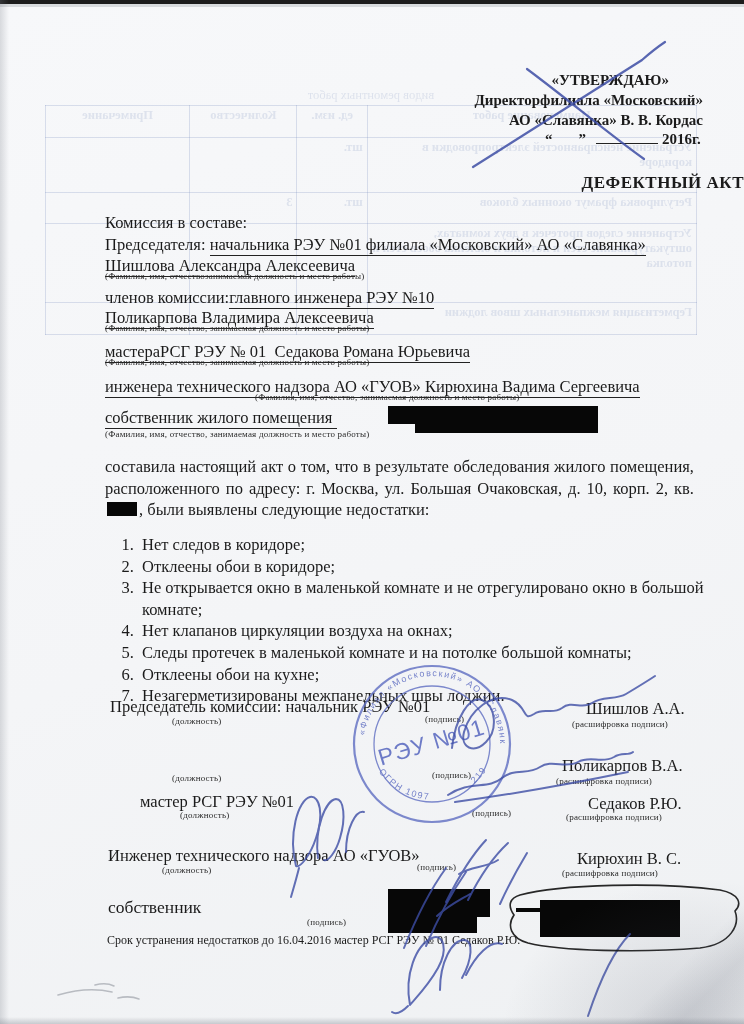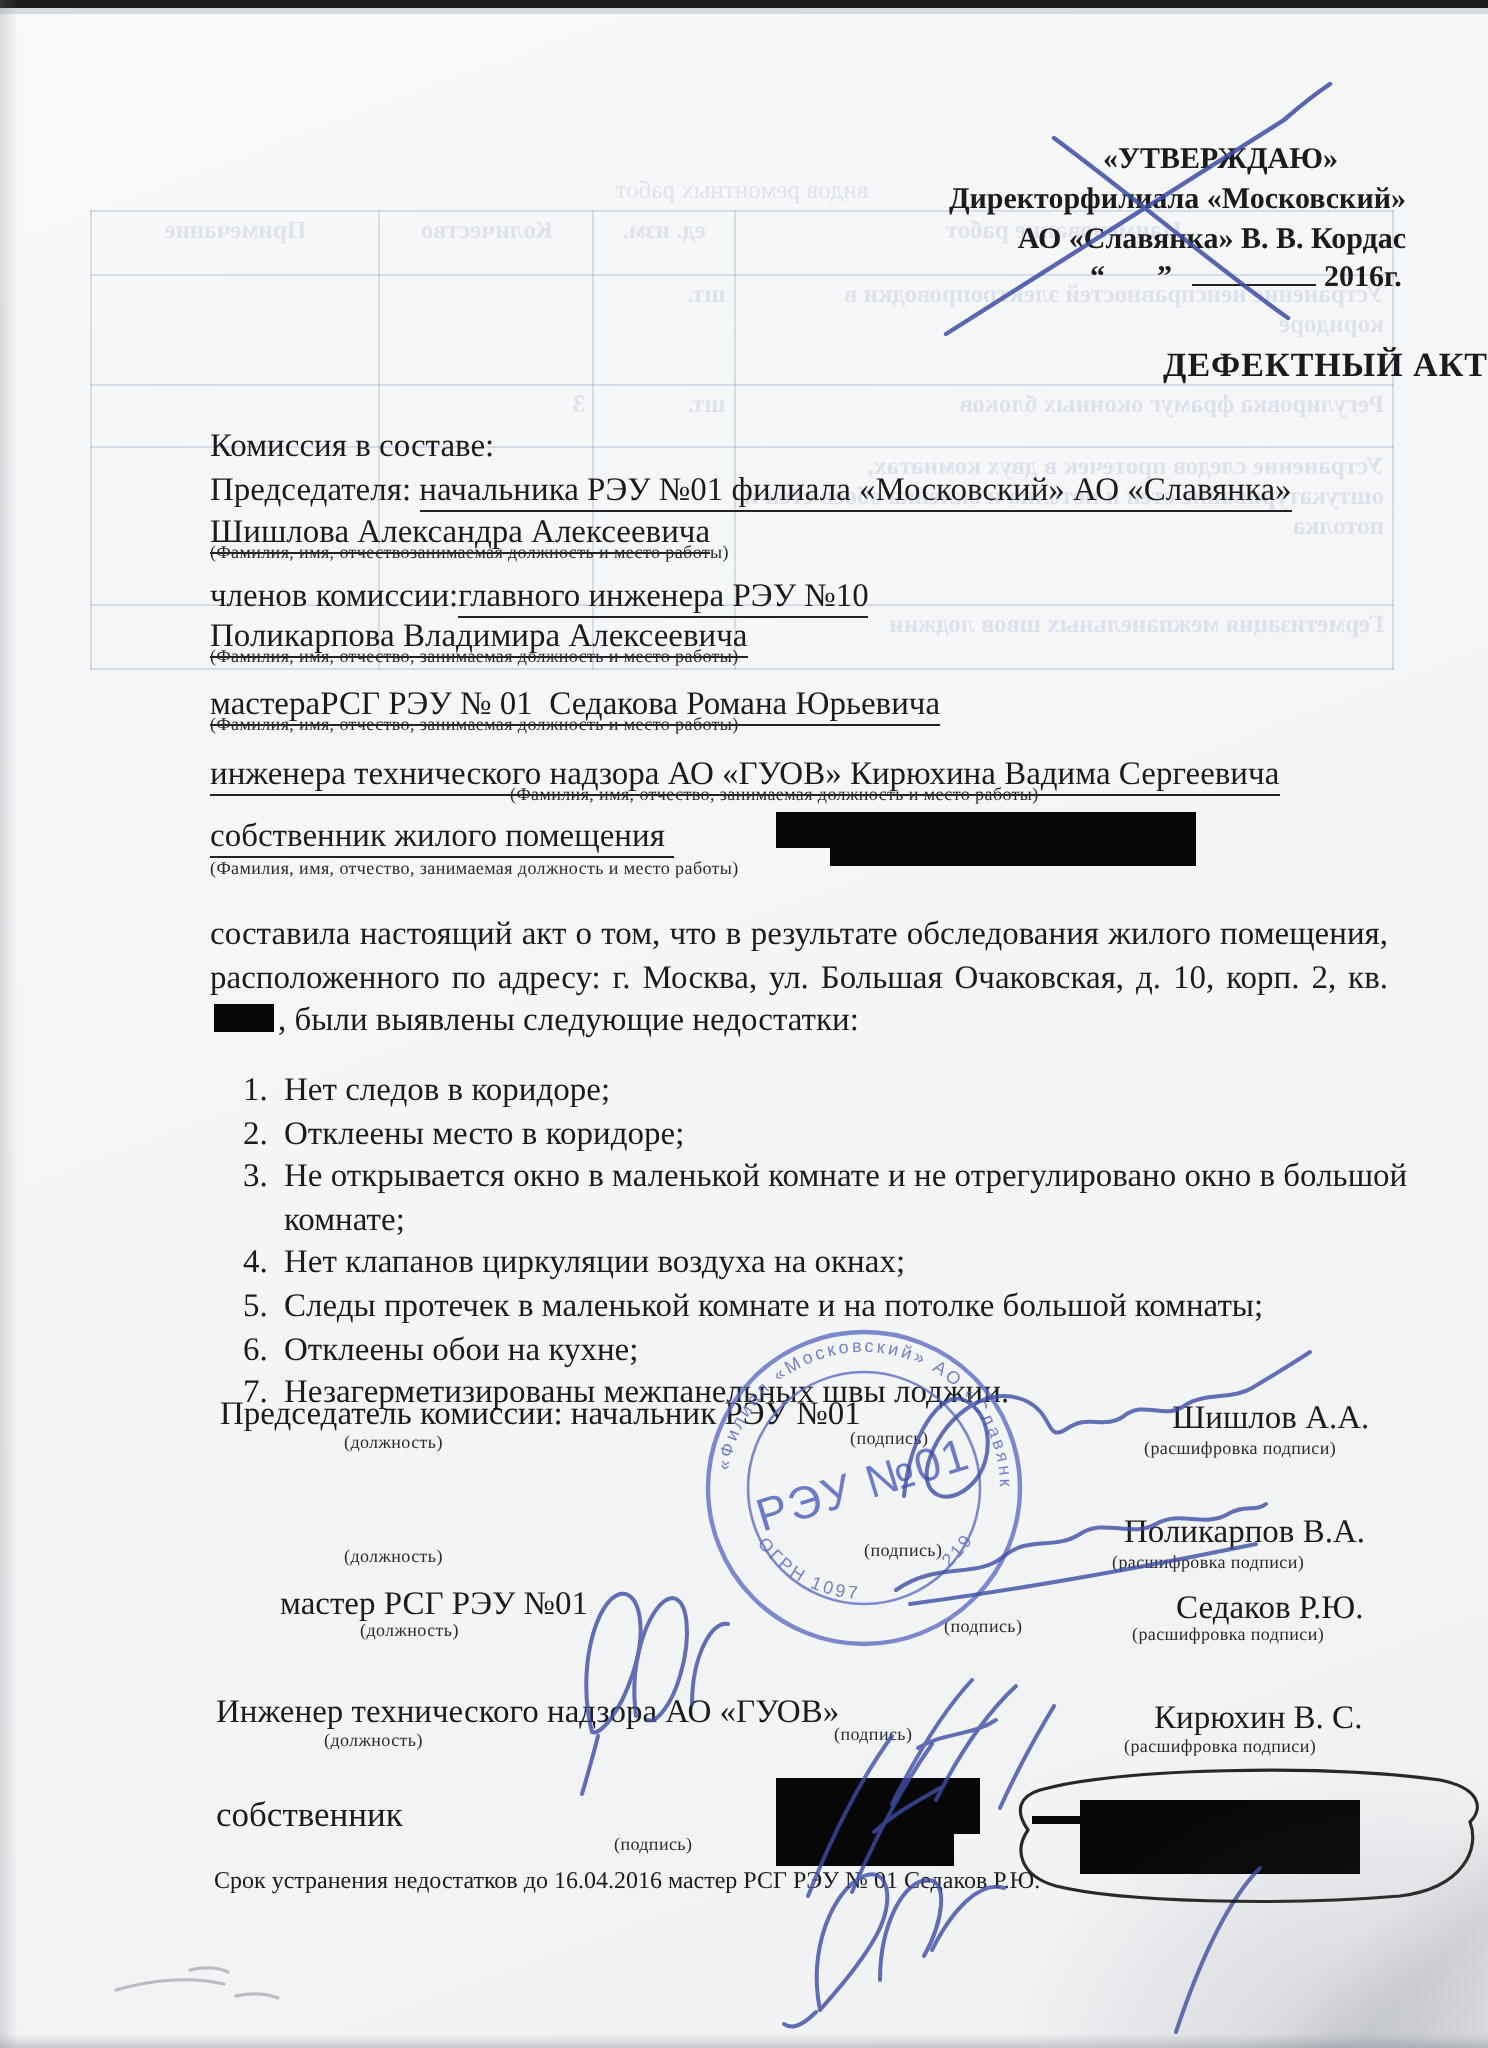--- a/index.html
+++ b/index.html
@@ -120,21 +120,21 @@
   <div class="abs body-text" style="left:105px;top:377px;"><span class="u">инженера технического надзора АО «ГУОВ» Кирюхина Вадима Сергеевича</span></div>
   <div class="abs cap" style="left:255px;top:392px;">(Фамилия, имя, отчество, занимаемая должность и место работы)</div>
 
   <div class="abs body-text" style="left:105px;top:408px;"><span class="u">собственник жилого помещения </span></div>
   <div class="abs cap" style="left:105px;top:429px;">(Фамилия, имя, отчество, занимаемая должность и место работы)</div>
 
   <div class="para"><span>составила настоящий акт о том, что в результате обследования жилого помещения, расположенного по адресу: г. Москва, ул. Большая Очаковская, д. 10, корп. 2, кв.</span><span class="redact-inline"></span><span>, были выявлены следующие недостатки:</span></div>
 
   <ol class="defects">
     <li>Нет следов в коридоре;</li>
-    <li>Отклеены место в коридоре;</li>
+    <li>Отклеены обои в коридоре;</li>
     <li>Не открывается окно в маленькой комнате и не отрегулировано окно в большой комнате;</li>
     <li>Нет клапанов циркуляции воздуха на окнах;</li>
     <li>Следы протечек в маленькой комнате и на потолке большой комнаты;</li>
     <li>Отклеены обои на кухне;</li>
     <li>Незагерметизированы межпанельных швы лоджии.</li>
   </ol>
 
   <div class="abs sig-label" style="left:110px;top:697px;">Председатель комиссии: начальник РЭУ №01</div>
   <div class="abs cap" style="left:172px;top:716px;">(должность)</div>
   <div class="abs cap" style="left:425px;top:714px;">(подпись)</div>

